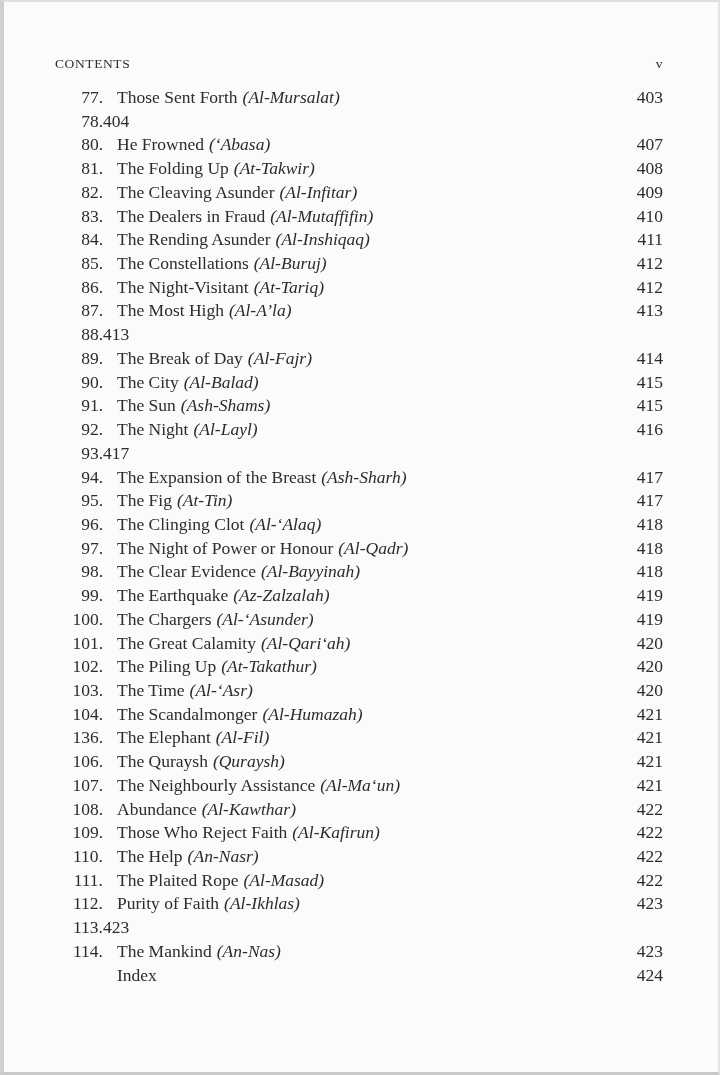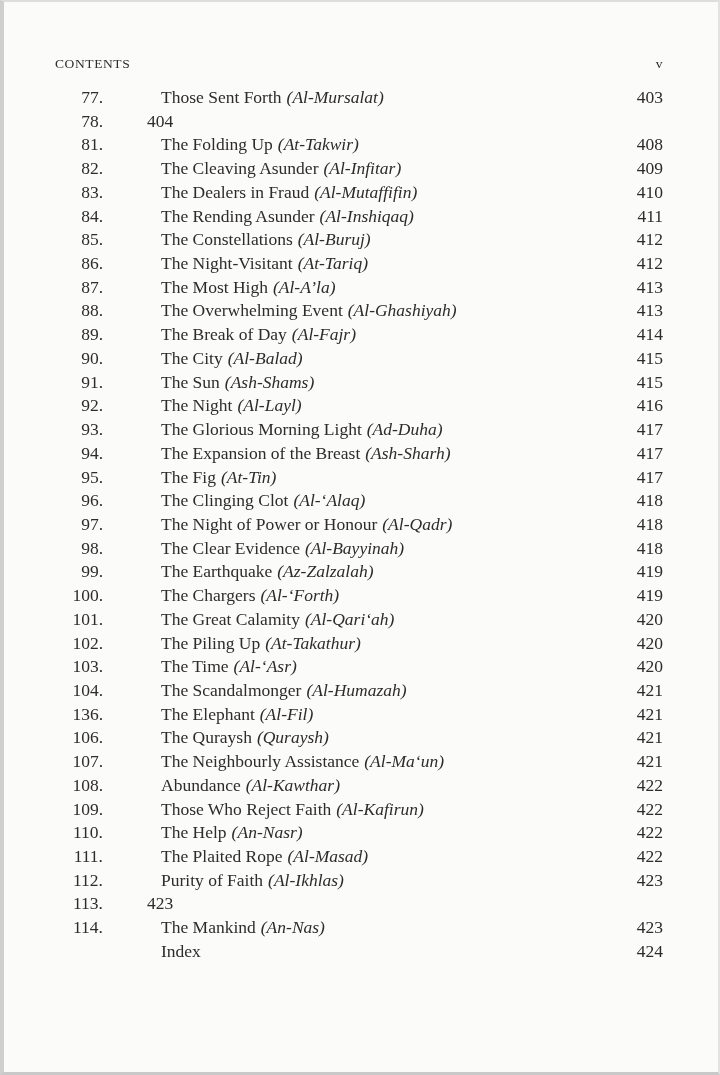--- a/index.html
+++ b/index.html
@@ -32,21 +32,20 @@
   }
   .toc-list {
     margin-top: 15px;
   }
   .toc-row {
     display: flex;
     align-items: baseline;
     height: 23.72px;
     font-size: 17.5px;
     white-space: nowrap;
-    gap: 44px;
   }
   .toc-row .num {
     width: 48px;
     text-align: right;
     flex: 0 0 auto;
   }
   .toc-row .title-cell {
     flex: 1 1 auto;
     padding-left: 14px;
     overflow: hidden;
@@ -76,20 +75,25 @@
         <div class="toc-row">
     <span class="num">77.</span>
     <span class="title-cell"><span>Those Sent Forth</span><span class="arabic-name">(Al-Mursalat)</span></span>
     <span class="pg">403</span>
   </div>
         <div class="toc-row">
     <span class="num">78.</span>
     <span class="pg">404</span>
   </div>
         <div class="toc-row">
+    <span class="num">80.</span>
+    <span class="title-cell"><span>He Frowned</span><span class="arabic-name">(‘Abasa)</span></span>
+    <span class="pg">407</span>
+  </div>
+        <div class="toc-row">
     <span class="num">81.</span>
     <span class="title-cell"><span>The Folding Up</span><span class="arabic-name">(At-Takwir)</span></span>
     <span class="pg">408</span>
   </div>
         <div class="toc-row">
     <span class="num">82.</span>
     <span class="title-cell"><span>The Cleaving Asunder</span><span class="arabic-name">(Al-Infitar)</span></span>
     <span class="pg">409</span>
   </div>
         <div class="toc-row">
@@ -112,21 +116,20 @@
     <span class="title-cell"><span>The Night-Visitant</span><span class="arabic-name">(At-Tariq)</span></span>
     <span class="pg">412</span>
   </div>
         <div class="toc-row">
     <span class="num">87.</span>
     <span class="title-cell"><span>The Most High</span><span class="arabic-name">(Al-A’la)</span></span>
     <span class="pg">413</span>
   </div>
         <div class="toc-row">
     <span class="num">88.</span>
-    <span class="title-cell"><span>The Overwhelming Event</span><span class="arabic-name">(Al-Ghashiyah)</span></span>
     <span class="pg">413</span>
   </div>
         <div class="toc-row">
     <span class="num">89.</span>
     <span class="title-cell"><span>The Break of Day</span><span class="arabic-name">(Al-Fajr)</span></span>
     <span class="pg">414</span>
   </div>
         <div class="toc-row">
     <span class="num">90.</span>
     <span class="title-cell"><span>The City</span><span class="arabic-name">(Al-Balad)</span></span>
@@ -137,21 +140,20 @@
     <span class="title-cell"><span>The Sun</span><span class="arabic-name">(Ash-Shams)</span></span>
     <span class="pg">415</span>
   </div>
         <div class="toc-row">
     <span class="num">92.</span>
     <span class="title-cell"><span>The Night</span><span class="arabic-name">(Al-Layl)</span></span>
     <span class="pg">416</span>
   </div>
         <div class="toc-row">
     <span class="num">93.</span>
-    <span class="title-cell"><span>The Glorious Morning Light</span><span class="arabic-name">(Ad-Duha)</span></span>
     <span class="pg">417</span>
   </div>
         <div class="toc-row">
     <span class="num">94.</span>
     <span class="title-cell"><span>The Expansion of the Breast</span><span class="arabic-name">(Ash-Sharh)</span></span>
     <span class="pg">417</span>
   </div>
         <div class="toc-row">
     <span class="num">95.</span>
     <span class="title-cell"><span>The Fig</span><span class="arabic-name">(At-Tin)</span></span>
@@ -172,21 +174,21 @@
     <span class="title-cell"><span>The Clear Evidence</span><span class="arabic-name">(Al-Bayyinah)</span></span>
     <span class="pg">418</span>
   </div>
         <div class="toc-row">
     <span class="num">99.</span>
     <span class="title-cell"><span>The Earthquake</span><span class="arabic-name">(Az-Zalzalah)</span></span>
     <span class="pg">419</span>
   </div>
         <div class="toc-row">
     <span class="num">100.</span>
-    <span class="title-cell"><span>The Chargers</span><span class="arabic-name">(Al-‘Forth)</span></span>
+    <span class="title-cell"><span>The Chargers</span><span class="arabic-name">(Al-‘Asunder)</span></span>
     <span class="pg">419</span>
   </div>
         <div class="toc-row">
     <span class="num">101.</span>
     <span class="title-cell"><span>The Great Calamity</span><span class="arabic-name">(Al-Qari‘ah)</span></span>
     <span class="pg">420</span>
   </div>
         <div class="toc-row">
     <span class="num">102.</span>
     <span class="title-cell"><span>The Piling Up</span><span class="arabic-name">(At-Takathur)</span></span>

